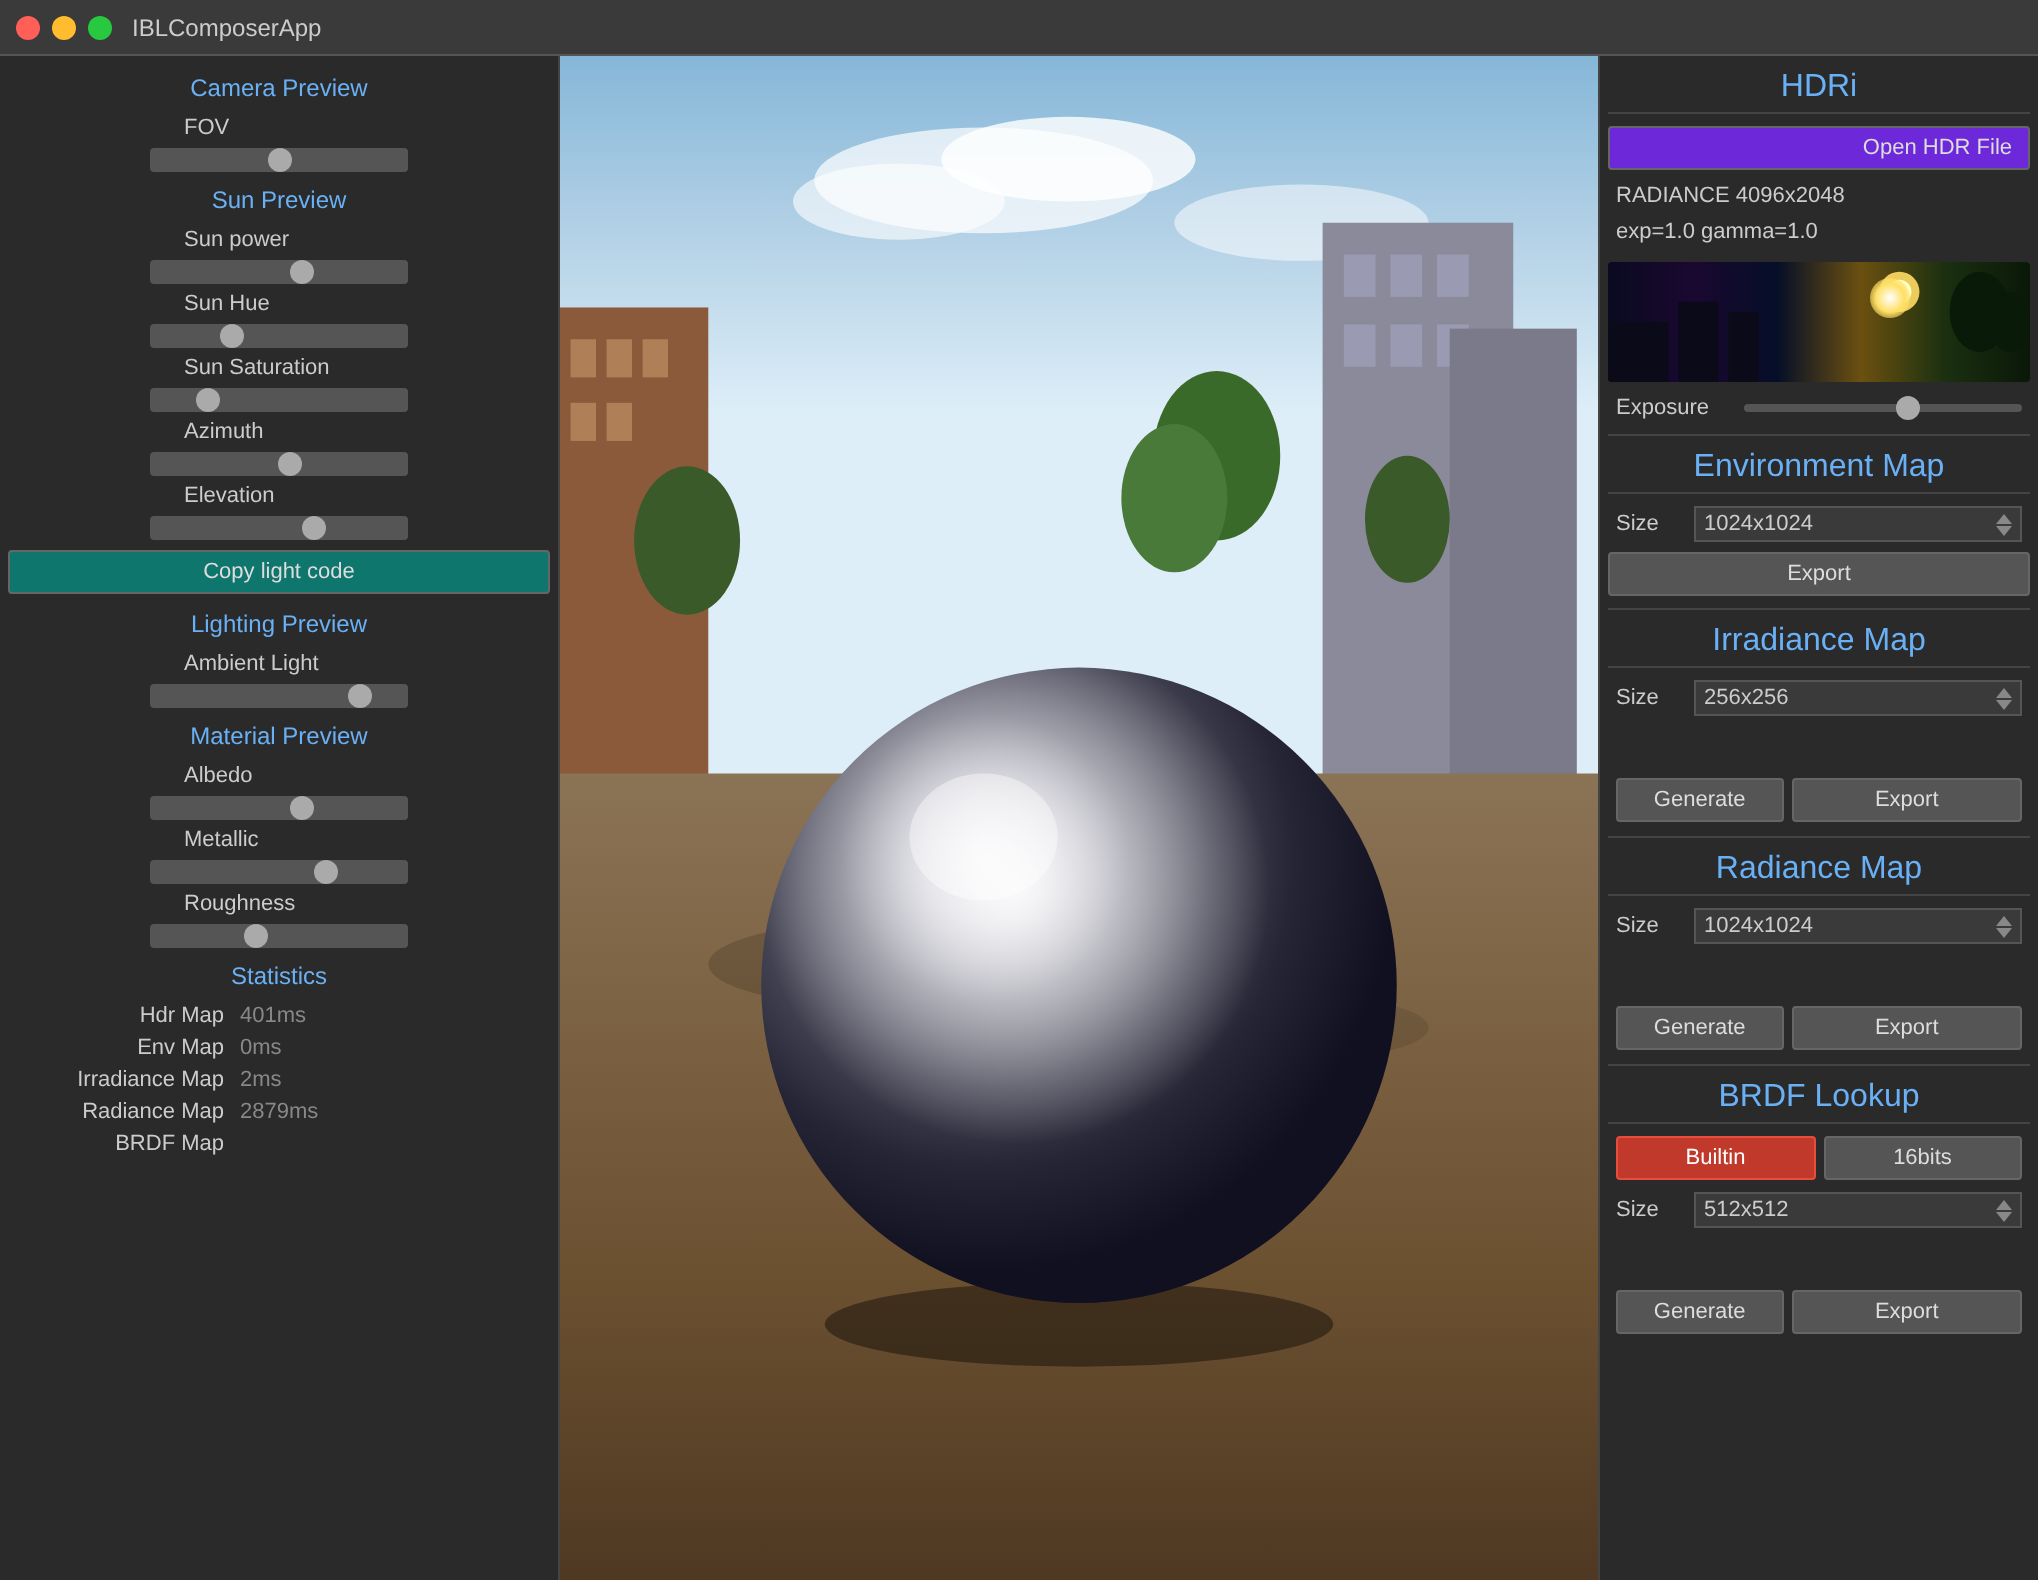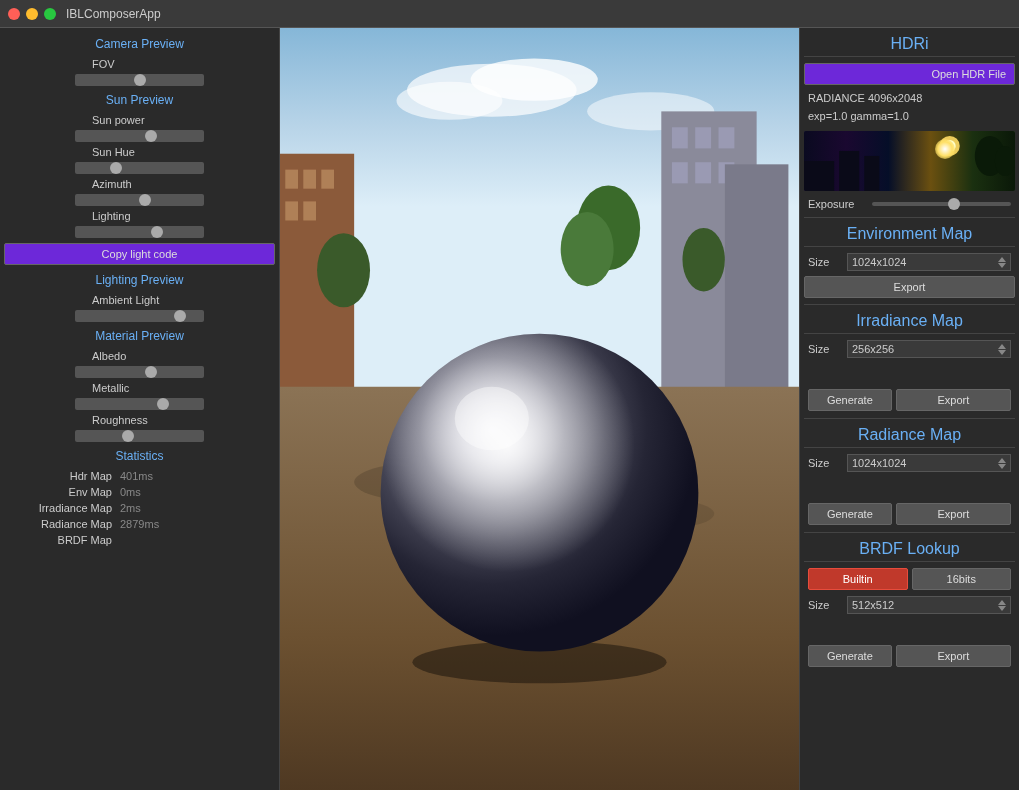--- a/index.html
+++ b/index.html
@@ -89,21 +89,21 @@
     .slider-input::-webkit-slider-thumb {
       -webkit-appearance: none;
       width: 12px;
       height: 12px;
       border-radius: 50%;
       background: #aaa;
       cursor: pointer;
     }
 
     .copy-btn {
-      background: #6d28d9;
+      background: #0f766e;
       border: 1px solid #666;
       color: #ddd;
       padding: 4px 20px;
       width: 100%;
       cursor: pointer;
       font-size: 11px;
       border-radius: 2px;
       margin: 3px 0;
     }
 
@@ -372,25 +372,29 @@
     <div class="section-title">Sun Preview</div>
     <div class="slider-row">
       <span class="slider-label">Sun power</span>
       <input type="range" class="slider-input" value="60" min="0" max="100" style="">
     </div>
     <div class="slider-row">
       <span class="slider-label">Sun Hue</span>
       <input type="range" class="slider-input" value="30" min="0" max="100" style="">
     </div>
     <div class="slider-row">
+      <span class="slider-label">Sun Saturation</span>
+      <input type="range" class="slider-input" value="20" min="0" max="100" style="">
+    </div>
+    <div class="slider-row">
       <span class="slider-label">Azimuth</span>
       <input type="range" class="slider-input" value="55" min="0" max="100" style="">
     </div>
     <div class="slider-row">
-      <span class="slider-label">Lighting</span>
+      <span class="slider-label">Elevation</span>
       <input type="range" class="slider-input" value="65" min="0" max="100" style="">
     </div>
 
     <button class="copy-btn">Copy light code</button>
 
     
     <div class="section-title">Lighting Preview</div>
     <div class="slider-row">
       <span class="slider-label">Ambient Light</span>
       <input type="range" class="slider-input" value="85" min="0" max="100" style="">

